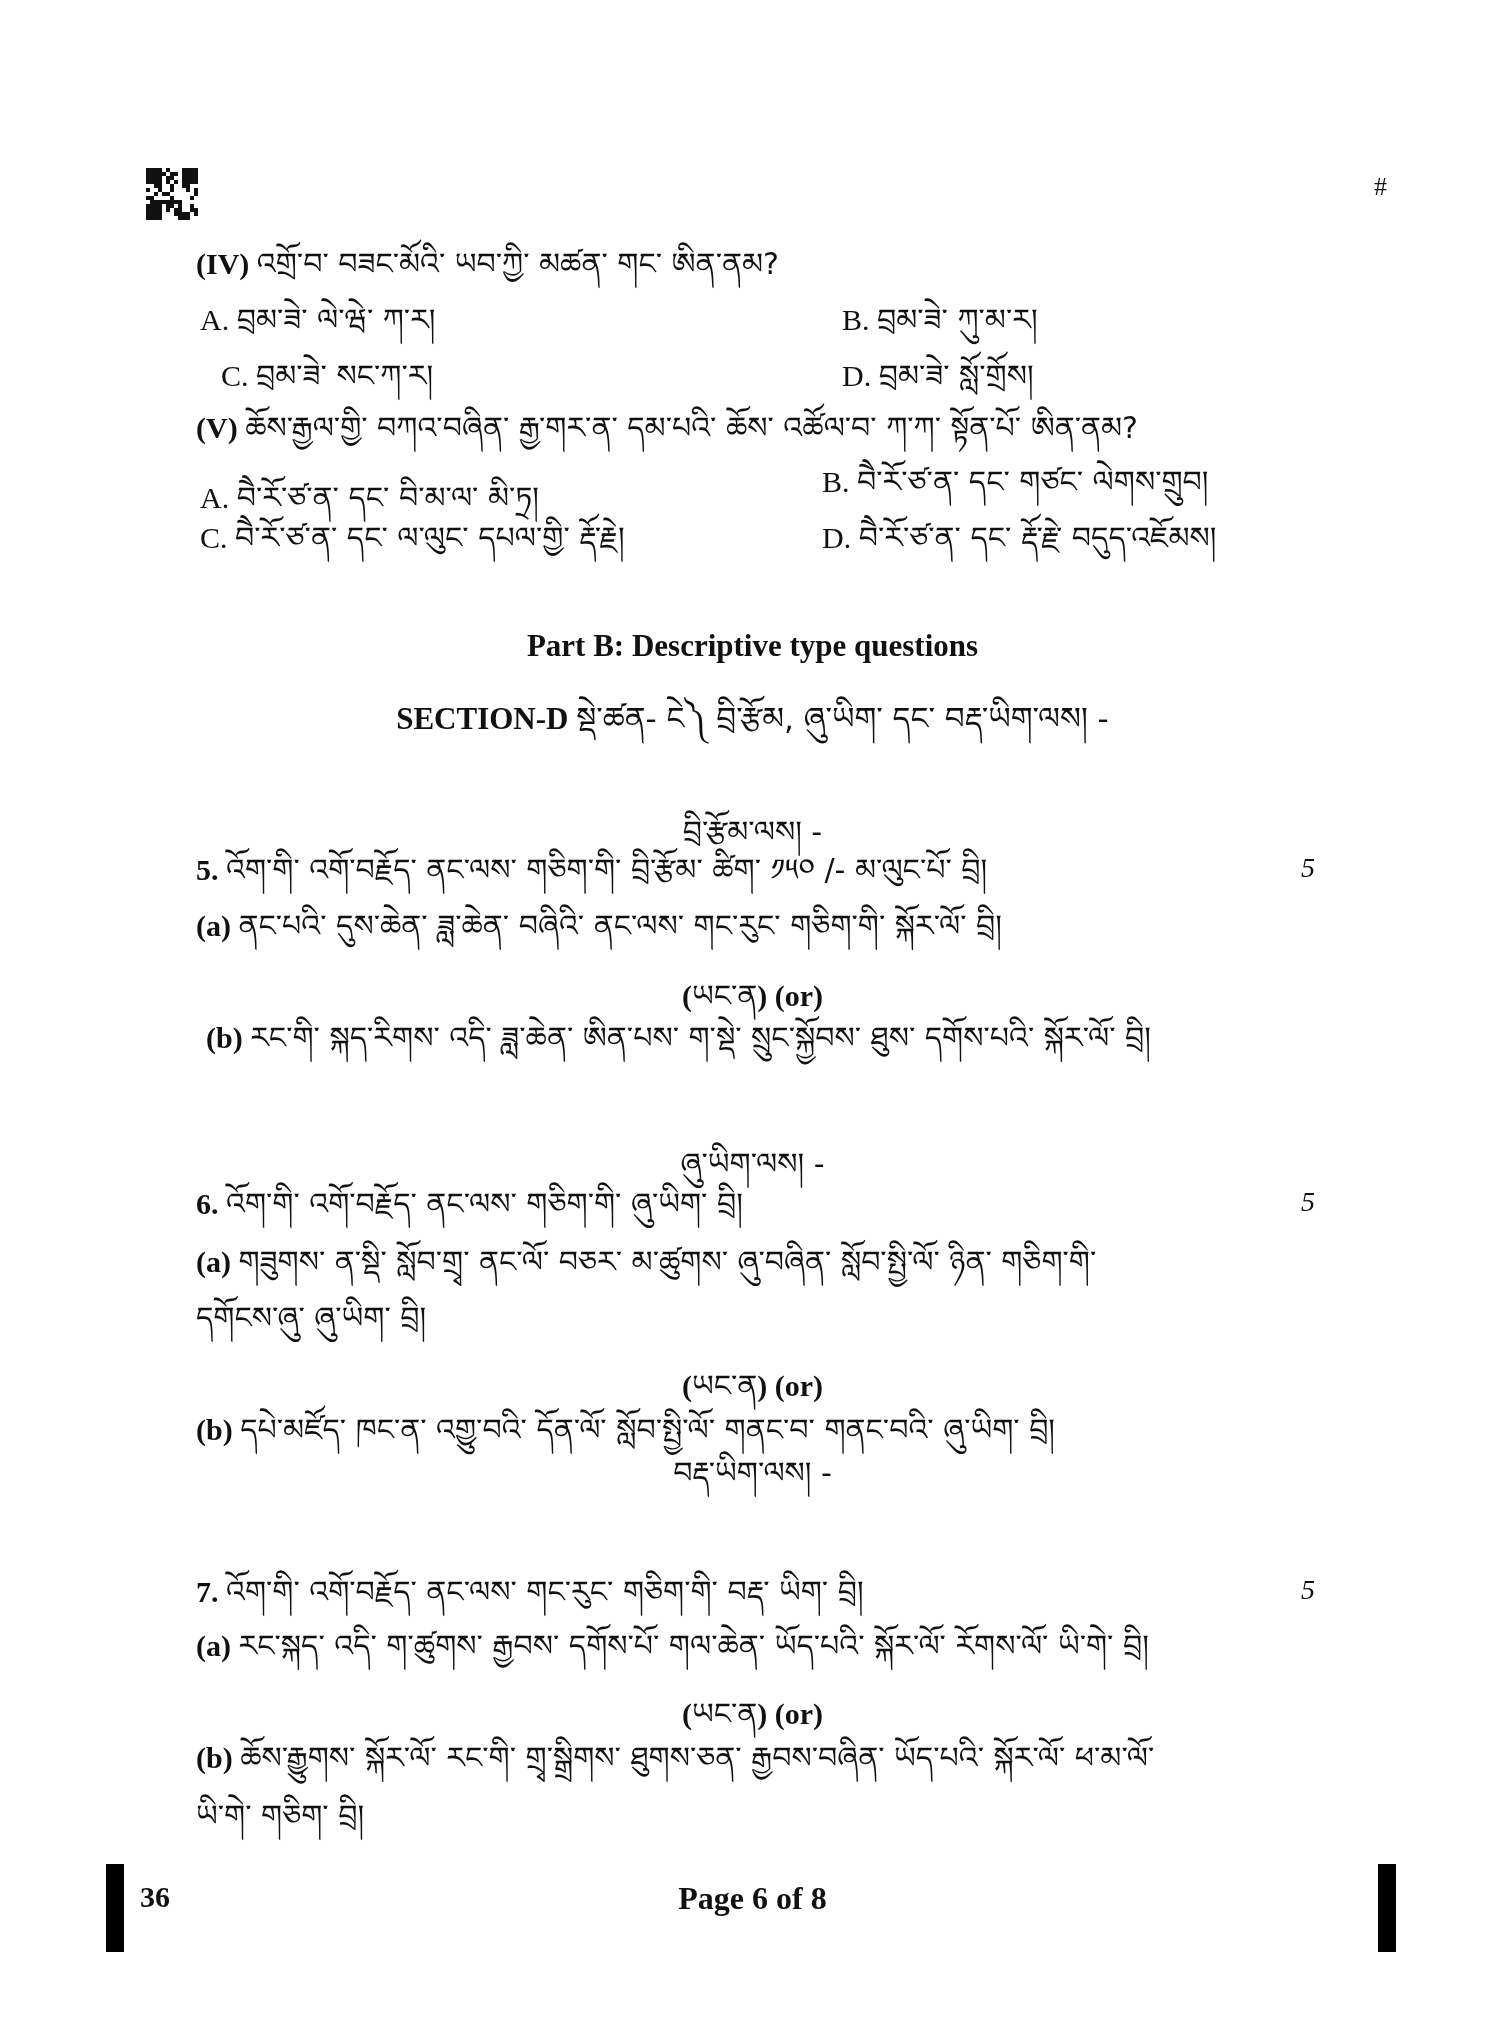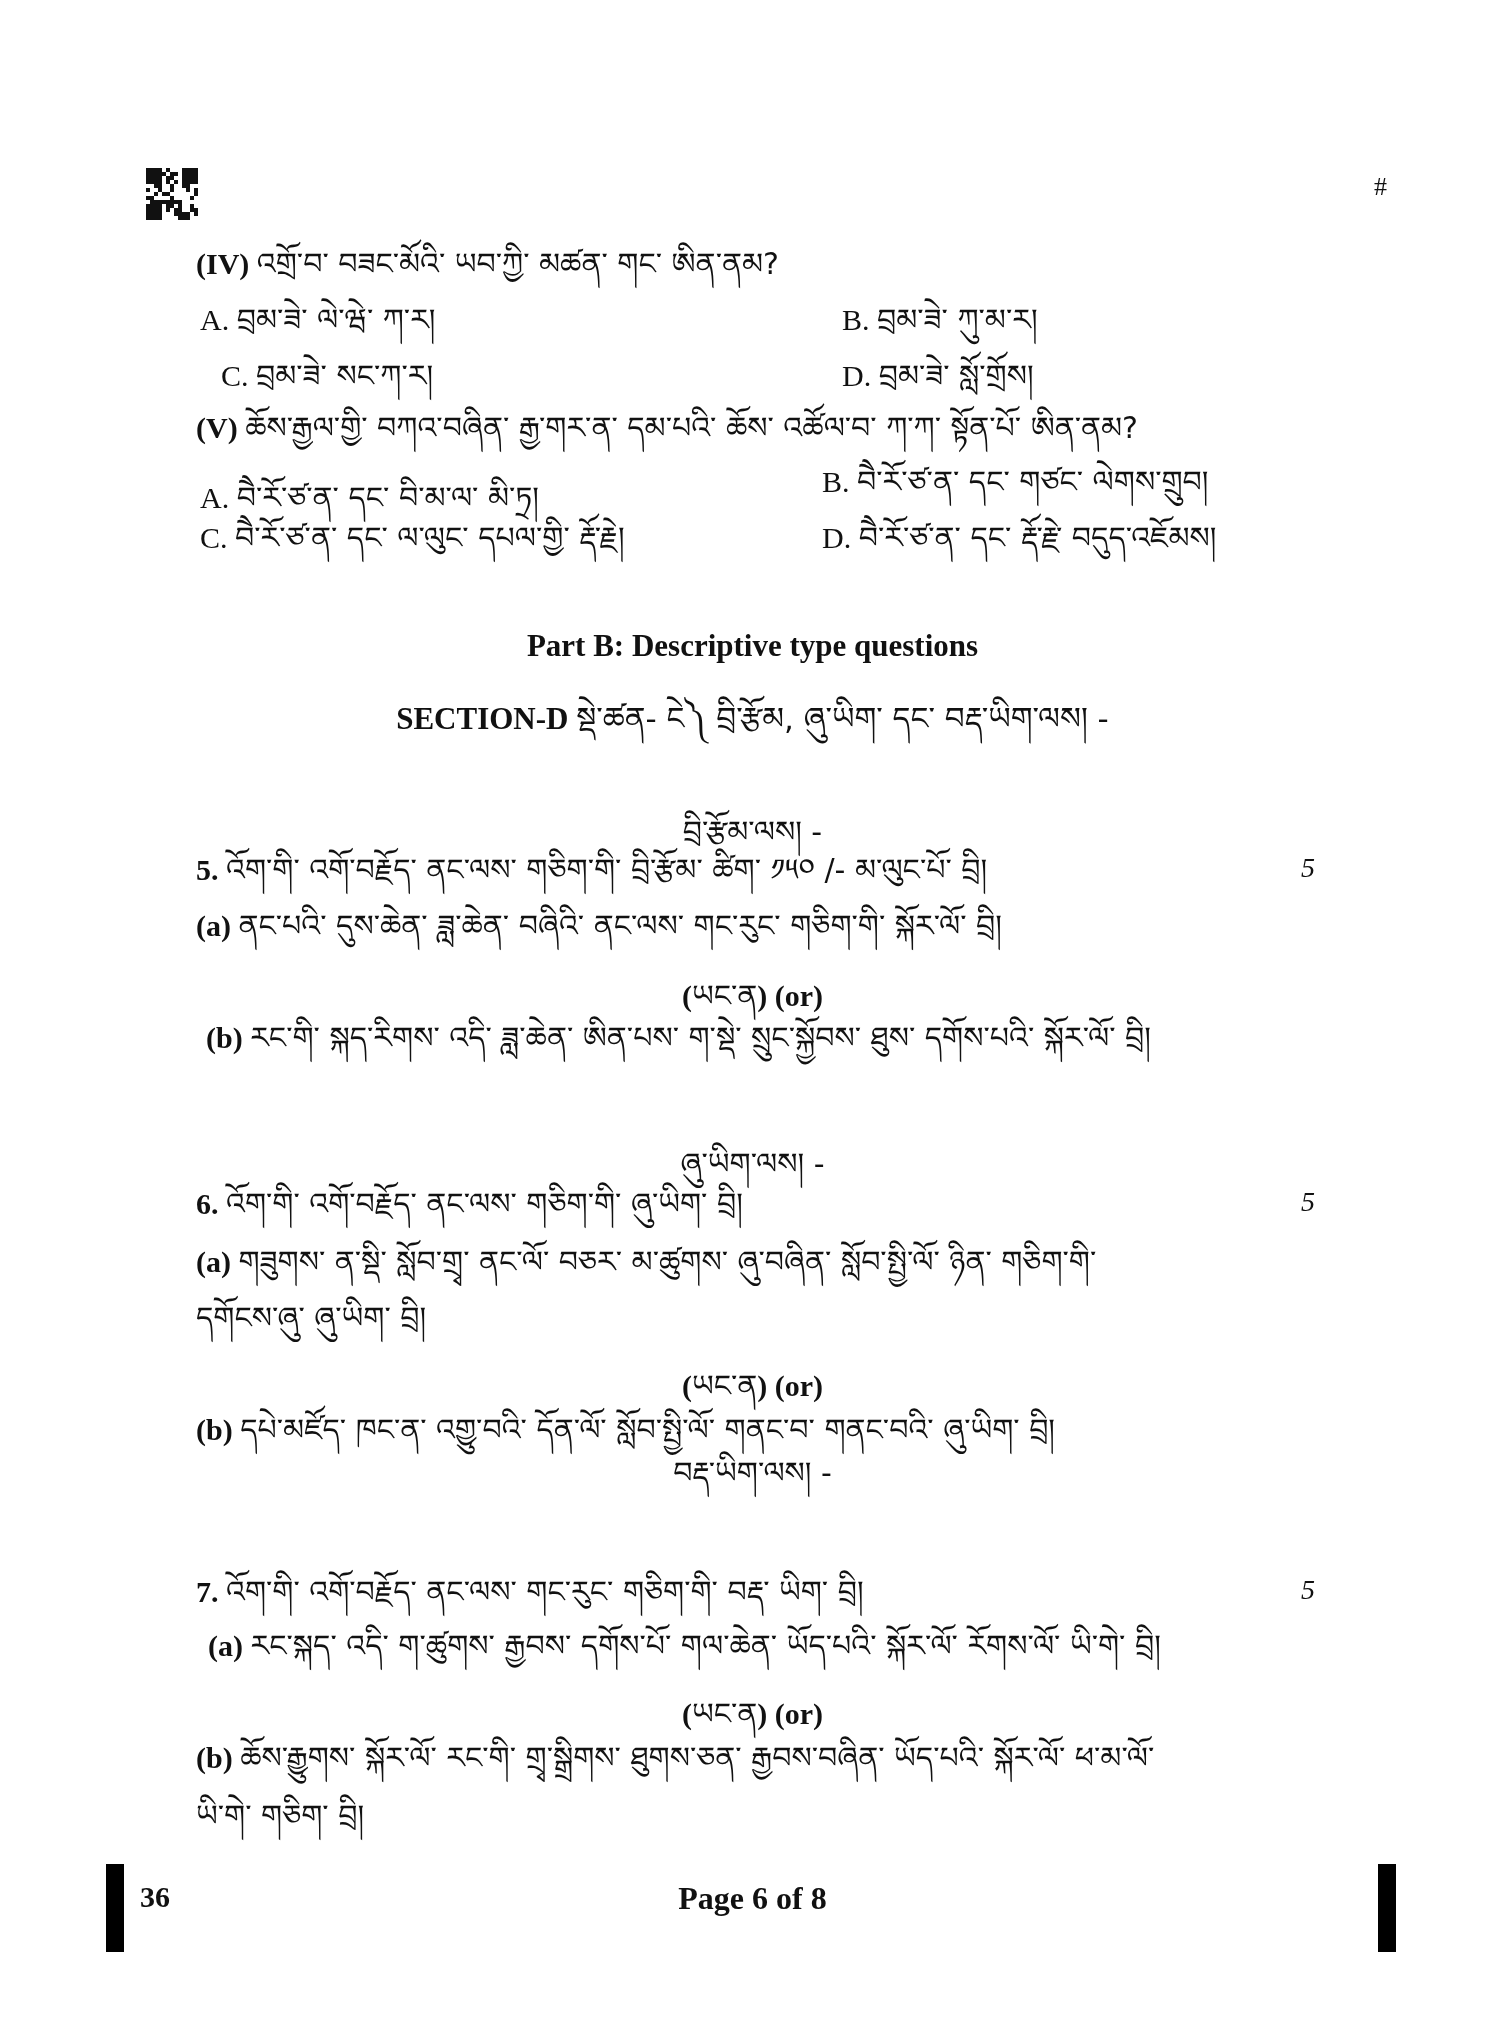--- a/index.html
+++ b/index.html
@@ -290,21 +290,21 @@
   <span class="bold">(b)</span>
   <span class="tib">དཔེ་མཛོད་ ཁང་ན་ འགྱུ་བའི་ དོན་ལོ་ སློབ་སྤྱི་ལོ་ གནང་བ་ གནང་བའི་ ཞུ་ཡིག་ བྲི།</span>
 </div>
 
 <div class="abs center tib-b" style="top:1439px; font-size:30px;">བརྡ་ཡིག་ལས། -</div>
 <div class="abs line" style="left:196px; top:1572px;">
   <span class="bold">7.</span>
   <span class="tib-b">འོག་གི་ འགོ་བརྗོད་ ནང་ལས་ གང་རུང་ གཅིག་གི་ བརྡ་ ཡིག་ བྲི།</span>
 </div>
 <div class="abs marks" style="top:1574px;">5</div>
-<div class="abs line" style="left:196px; top:1626px;margin-left:12px;">
+<div class="abs line" style="left:196px; top:1626px;">
   <span class="bold">(a)</span>
   <span class="tib">རང་སྐད་ འདི་ ག་ཚུགས་ རྒྱབས་ དགོས་པོ་ གལ་ཆེན་ ཡོད་པའི་ སྐོར་ལོ་ རོགས་ལོ་ ཡི་གེ་ བྲི།</span>
 </div>
 <div class="abs center or-line" style="top:1680px;">
   (<span class="tib-b">ཡང་ན</span>)
   <span>(or)</span>
 </div>
 <div class="abs line" style="left:196px; top:1738px;">
   <span class="bold">(b)</span>
   <span class="tib">ཆོས་རྒྱུགས་ སྐོར་ལོ་ རང་གི་ གྲྭ་སྒྲིགས་ ཐུགས་ཅན་ རྒྱབས་བཞིན་ ཡོད་པའི་ སྐོར་ལོ་ ཕ་མ་ལོ་</span>

